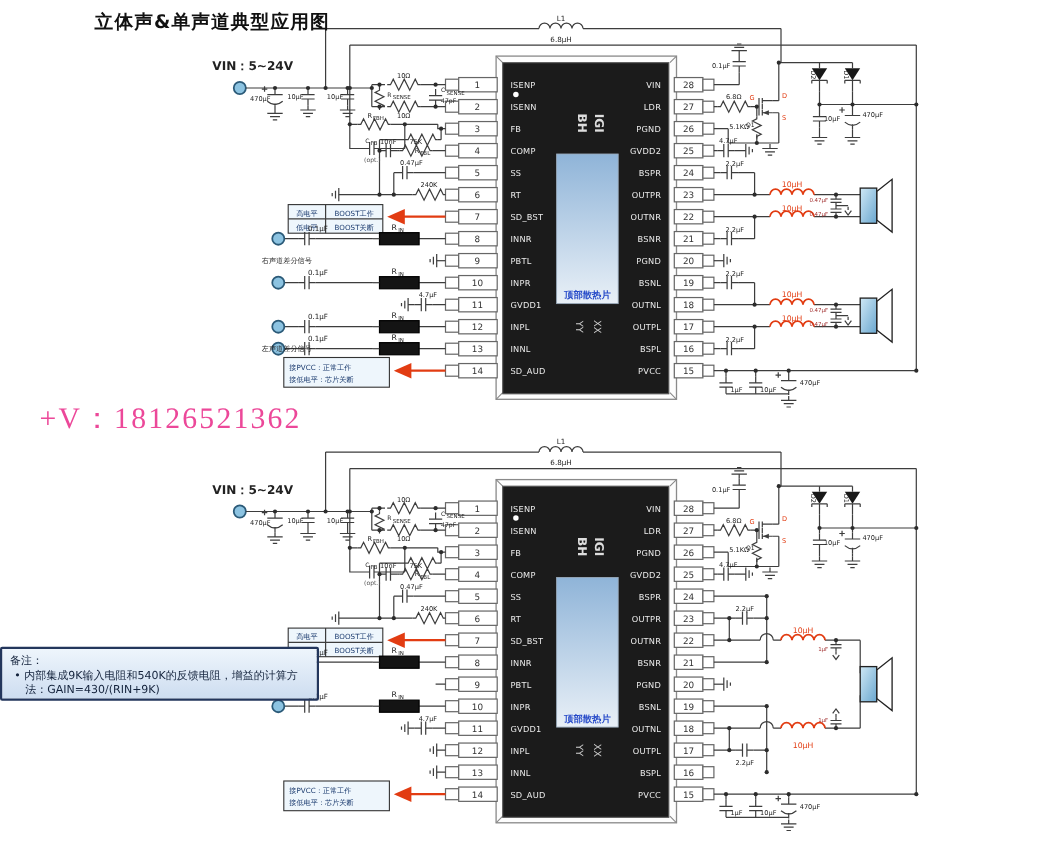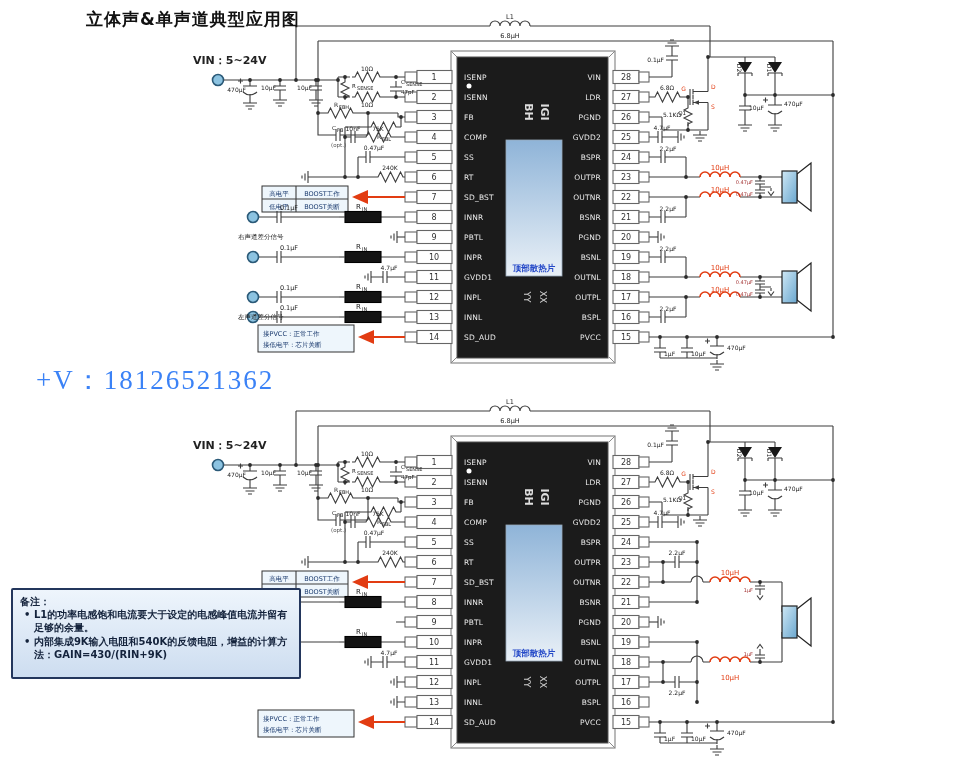--- a/index.html
+++ b/index.html
@@ -15,24 +15,24 @@
   .mid{text-anchor:middle;}.end{text-anchor:end;}
   .pn{font-size:8px;fill:#333;text-anchor:middle;}
   .pl{font-size:7.5px;fill:#ececec;letter-spacing:.2px;}
   .plr{font-size:7.5px;fill:#ececec;text-anchor:end;letter-spacing:.2px;}
   .navy{fill:#1a3a6e;}
   .redt{fill:#e23c12;}
   .drkred{fill:#a33333;}
   .gray{fill:#555;}
   .title{position:absolute;left:46px;top:8px;font-size:17px;font-weight:bold;color:#111;letter-spacing:1px;margin-left:40px;}
   .phone{position:absolute;left:36px;top:362px;font-family:"Liberation Serif","DejaVu Serif",serif;
-         font-size:27px;color:#3b82f6;letter-spacing:2px;}
-  .notes{position:absolute;left:11px;top:588px;width:272px;border:2px solid #23365c;border-radius:2px;
-         background:linear-gradient(#eef5fc,#cdddf0);padding:5px 7px 16px 7px;color:#14233c;
-         font-size:10px;font-weight:bold;line-height:1.32;}
+         font-size:27px;color:#ec4899;letter-spacing:2px;}
+  .notes{position:absolute;left:0;top:588px;width:272px;border:2px solid #23365c;border-radius:2px;
+         background:linear-gradient(#eef5fc,#cdddf0);padding:5px 7px 0 7px;color:#14233c;
+         font-size:10px;font-weight:normal;line-height:1.32;}
   .note-item{padding-left:14px;text-indent:-10px;}
   .note-item::before{content:"•  ";}
 </style>
 </head>
 <body>
 
 <div class="stage">
 
 <svg width="959" height="776" viewBox="0 0 959 776">
 <defs>
@@ -496,17 +496,16 @@
           <use href="#dot" x="697" y="702"></use>
   </g>
 </g>
 </svg>
 
 <div class="title">立体声&amp;单声道典型应用图</div>
 <div class="phone">+V：18126521362</div>
 
 <div class="notes">
   <div>备注：</div>
-  <div class="note-item">L1的功率电感饱和电流要大于设定的电感峰值电流并留有足够的余量。</div>
   <div class="note-item">内部集成9K输入电阻和540K的反馈电阻，增益的计算方法：GAIN=430/(RIN+9K)</div>
 </div>
 
 </div>
 
 </body></html>

